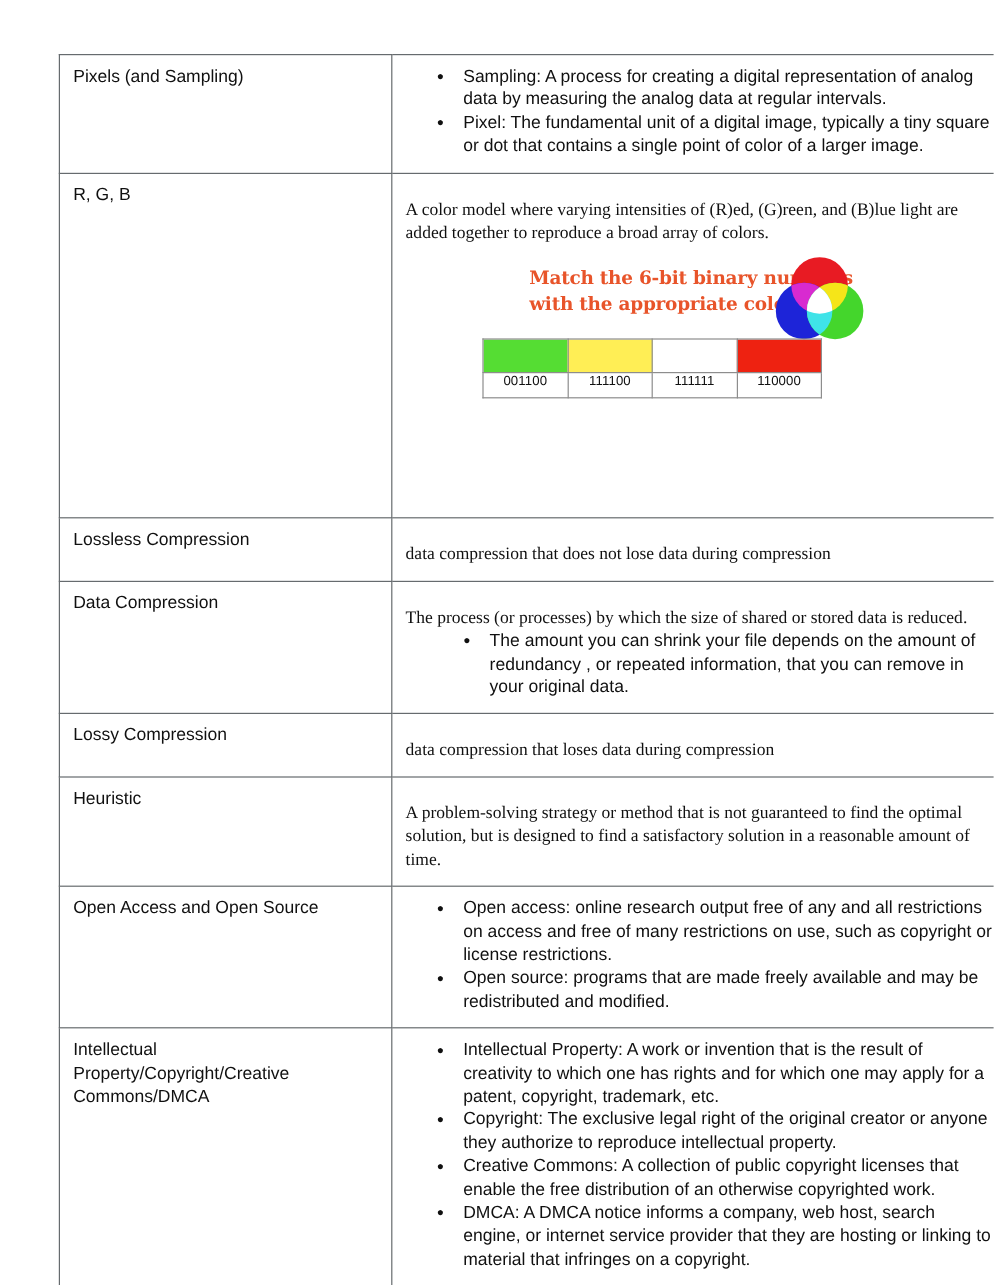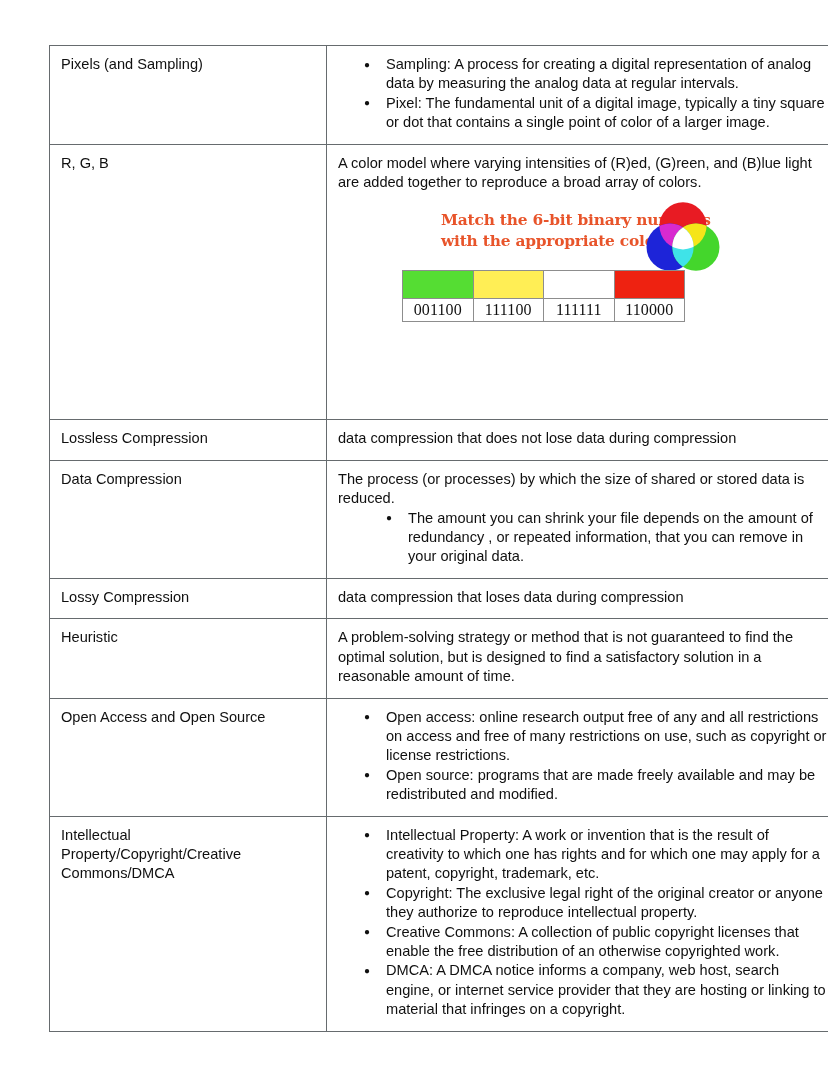--- a/index.html
+++ b/index.html
@@ -36,21 +36,22 @@
     line-height: 1.33;
     color: #101010;
   }
   td.term-cell {
     width: 241px;
   }
   td.def-cell {
     width: 491px;
   }
   .def-para {
-    margin: 0 0 0 0;
+    margin: 12px 0 0 0;
+    font-family: Liberation Serif, serif;
   }
   ul.def-list {
     margin: 0;
     padding: 0 0 0 26px;
     list-style: none;
   }
   ul.def-list.indented {
     padding-left: 48px;
   }
   ul.def-list li {
@@ -109,22 +110,22 @@
   .swatch-row td.chip {
     height: 27px;
     padding: 0;
     border: 1px solid #8d8d8d;
   }
   .swatch-row td.code {
     height: 20px;
     padding: 0;
     border: 1px solid #8d8d8d;
     text-align: center;
-    font-size: 16px;
-    font-family: Liberation Serif, serif;
+    font-size: 11px;
+    font-family: Liberation Sans, sans-serif;
     color: #111111;
     background: #ffffff;
     letter-spacing: 0.1px;
   }
 </style>
 </head>
 <body>
 
 <div class="page">
 

